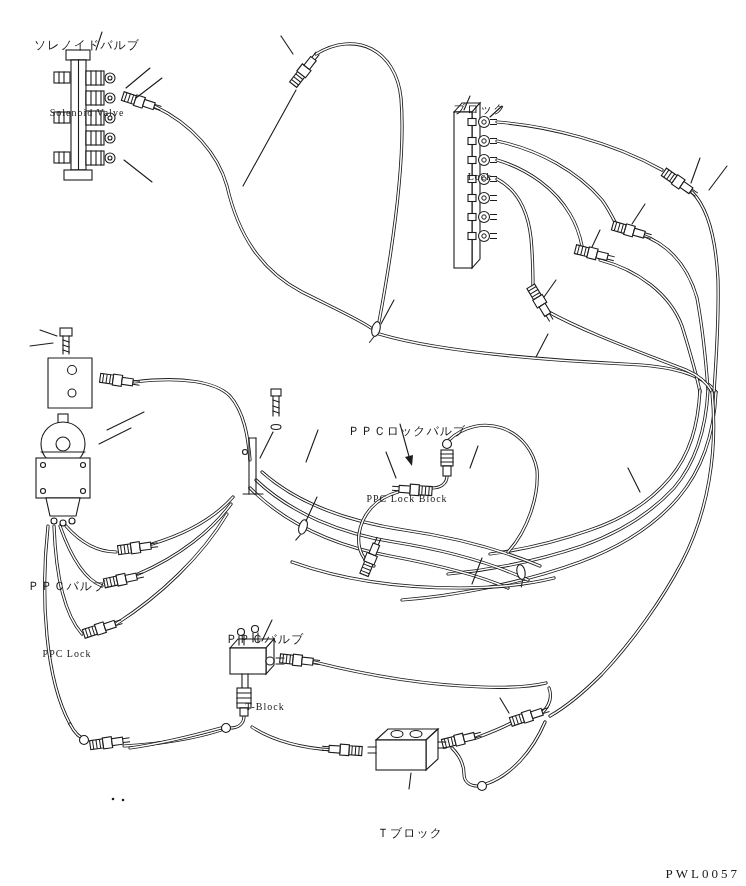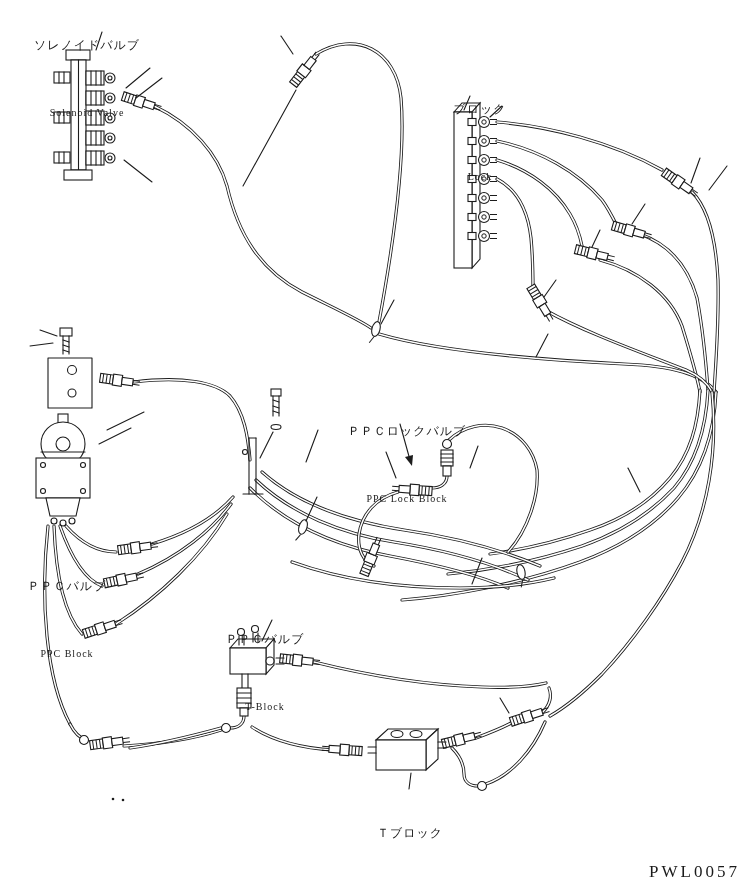--- a/index.html
+++ b/index.html
@@ -2,21 +2,21 @@
 <html><head>
 <meta charset="utf-8">
 <style>
   html,body{margin:0;padding:0;background:#ffffff;}
   .stage{position:relative;width:746px;height:886px;background:#fff;
          font-family:Liberation Serif, serif;color:#1a1a1a;overflow:hidden;}
   .stage svg{position:absolute;left:0;top:0;}
   .lbl{position:absolute;text-align:center;white-space:pre;}
   .lbl .ja{font-size:12px;line-height:15px;letter-spacing:1px;}
   .lbl .en{font-size:10px;line-height:15px;letter-spacing:1px;margin-top:16px;}
-  .code{position:absolute;right:6px;bottom:4px;font-size:17px;letter-spacing:3px;}
+  .code{position:absolute;right:6px;bottom:4px;font-size:13px;letter-spacing:3px;}
   
   .ln{stroke:#1c1c1c;stroke-width:1.1;fill:none;stroke-linecap:round;stroke-linejoin:round;}
   .fillw{fill:#ffffff;stroke:#1c1c1c;stroke-width:1.1;}
   .ho{stroke:#1c1c1c;stroke-width:3.2;fill:none;stroke-linecap:round;}
   .hi{stroke:#ffffff;stroke-width:1.5;fill:none;stroke-linecap:round;}
   .dot{fill:#1c1c1c;stroke:none;}
   .arr{fill:#1c1c1c;stroke:none;}
 </style>
 </head>
 <body>
@@ -415,21 +415,21 @@
   <div class="en">Lock</div>
 </div>
 
 <div class="lbl" style="left:332px;top:388px;width:150px">
   <div class="ja">ＰＰＣロックバルブ</div>
   <div class="en">PPC Lock Block</div>
 </div>
 
 <div class="lbl" style="left:12px;top:543px;width:110px">
   <div class="ja">ＰＰＣバルブ</div>
-  <div class="en">PPC Block</div>
+  <div class="en">PPC Lock</div>
 </div>
 
 <div class="lbl" style="left:215px;top:596px;width:100px">
   <div class="ja">ＰＰＣバルブ</div>
   <div class="en">T-Block</div>
 </div>
 
 <div class="lbl" style="left:360px;top:790px;width:100px">
   <div class="ja">Ｔブロック</div>
   <div class="en">P-Block</div>

